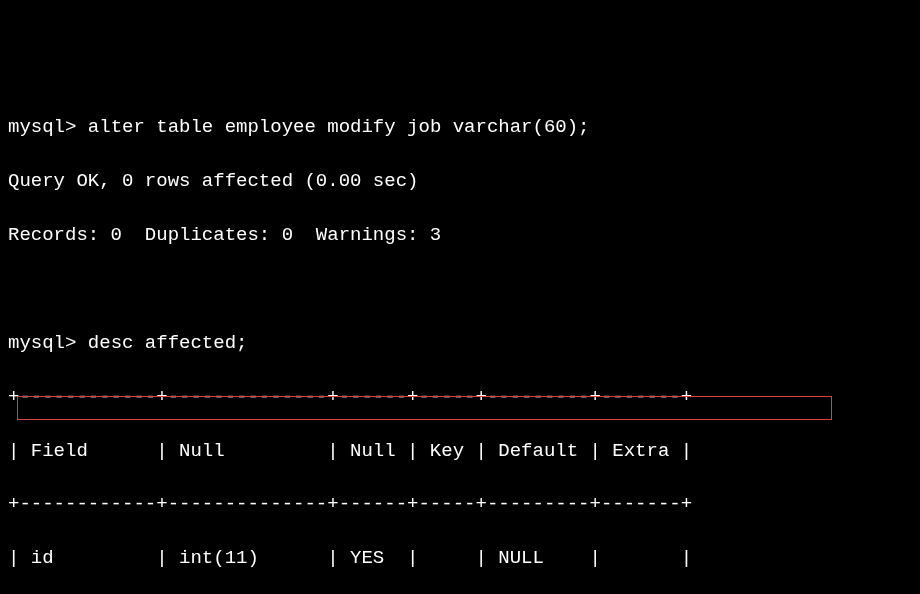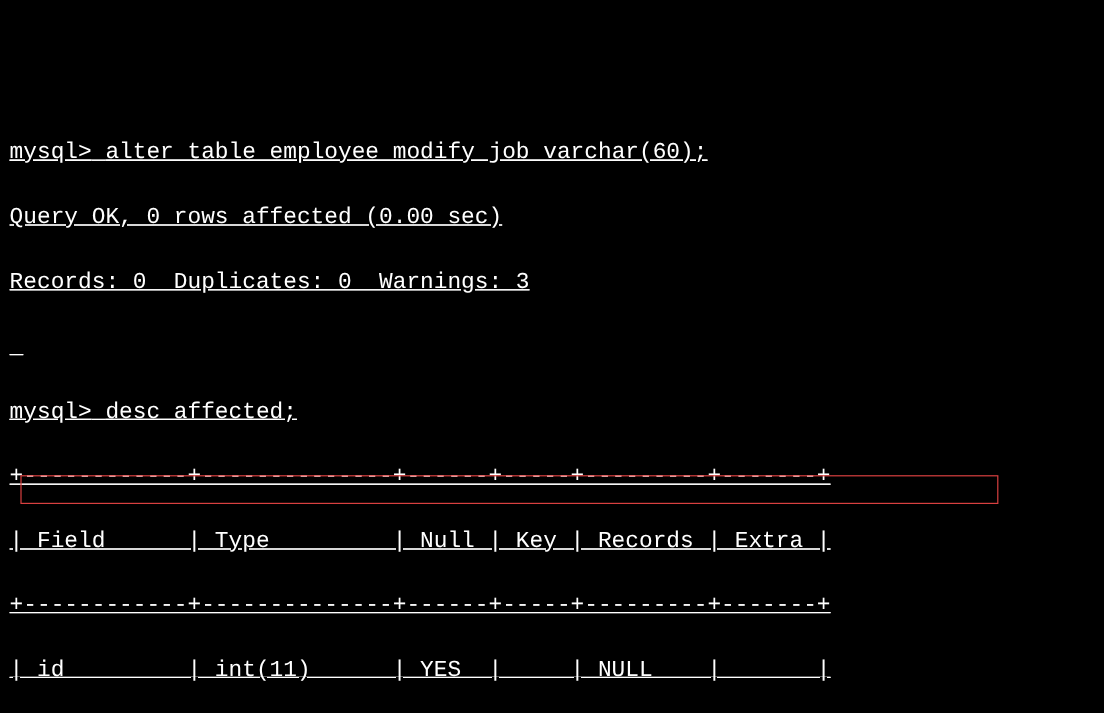--- a/index.html
+++ b/index.html
@@ -1,19 +1,18 @@
 <!DOCTYPE html>
 <html><head>
   <meta charset="utf-8">
   <style>
     * {
       margin: 0;
       padding: 0;
       box-sizing: border-box;
-      text-decoration: underline;
     }
     body {
       background: #000;
       color: #fff;
       font-family: 'Courier New', Consolas, monospace;
       font-size: 19px;
       padding: 6px 8px;
       width: 920px;
       height: 594px;
       overflow: hidden;
@@ -34,21 +33,21 @@
 <body>
 
 
 
 <span class="line"><span>mysql&gt;</span> <span>alter table employee modify job varchar(60);</span></span>
 <span class="line">Query OK, 0 rows affected (0.00 sec)</span>
 <span class="line">Records: 0  Duplicates: 0  Warnings: 3</span>
 <span class="line"> </span>
 <span class="line"><span>mysql&gt;</span> <span>desc affected;</span></span>
 <span class="line">+------------+--------------+------+-----+---------+-------+</span>
-<span class="line">| Field      | Type         | Null | Key | Records | Extra |</span>
+<span class="line">| Field      | Null         | Null | Key | Default | Extra |</span>
 <span class="line">+------------+--------------+------+-----+---------+-------+</span>
 <span class="line">| id         | int(11)      | YES  |     | NULL    |       |</span>
 
 
 
 
 
 
 
 

